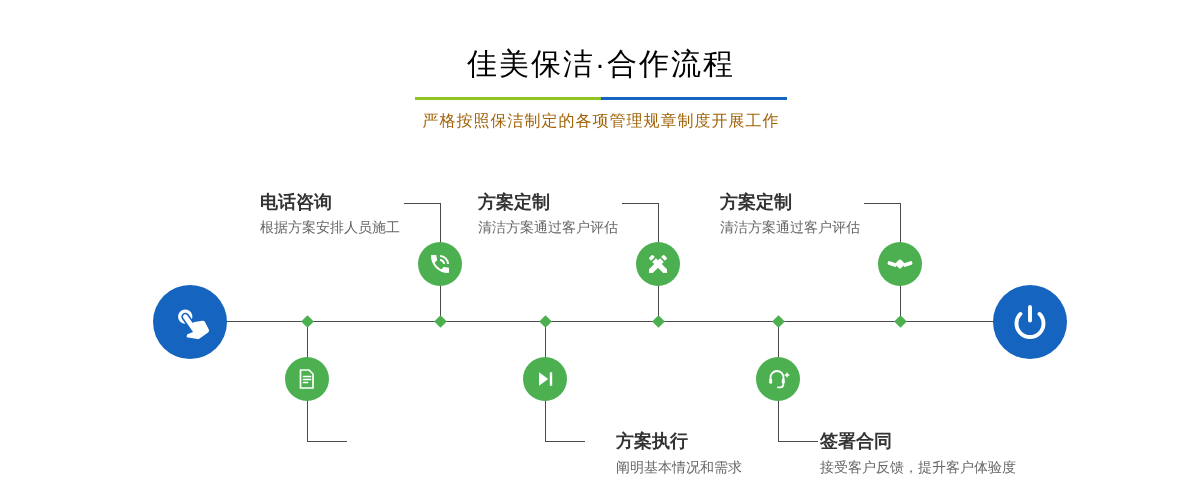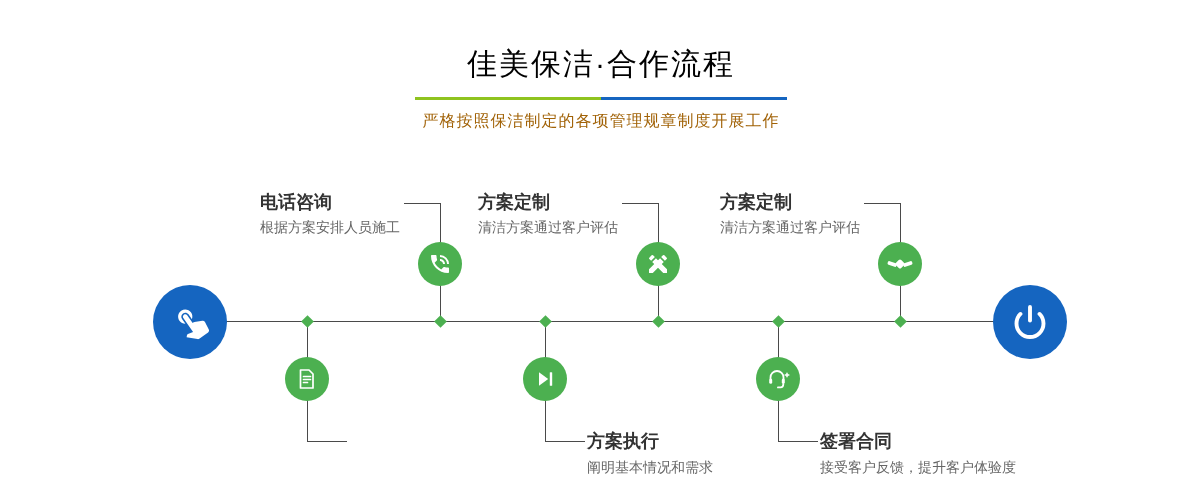--- a/index.html
+++ b/index.html
@@ -140,21 +140,21 @@
   </div>
 
   <div class="node green" style="left:523px;top:357px">
     <span>
       <svg viewBox="0 0 24 24" width="24" height="24" fill="#fff">
         <path d="M6 5.2l9.2 6.8L6 18.8V5.2z"></path>
         <rect x="16.8" y="5.2" width="2.4" height="13.6" rx="0.6"></rect>
       </svg>
     </span>
   </div>
-  <div class="lbl bottom" style="left:587px;top:428px">
+  <div class="lbl bottom" style="left:616px;top:428px">
     <div class="t">方案执行</div>
     <div class="d">阐明基本情况和需求</div>
   </div>
 
   <div class="node green" style="left:756px;top:357px">
     <span>
       <svg viewBox="0 0 24 24" width="24" height="24" fill="none" stroke="#fff" stroke-width="1.8" stroke-linecap="round">
         <path d="M4.5 12v-1.5a6.5 6.5 0 0 1 13 0V12"></path>
         <rect x="3.2" y="11.5" width="3" height="5.2" rx="1.5" fill="#fff" stroke="none"></rect>
         <rect x="15.8" y="11.5" width="3" height="5.2" rx="1.5" fill="#fff" stroke="none"></rect>

